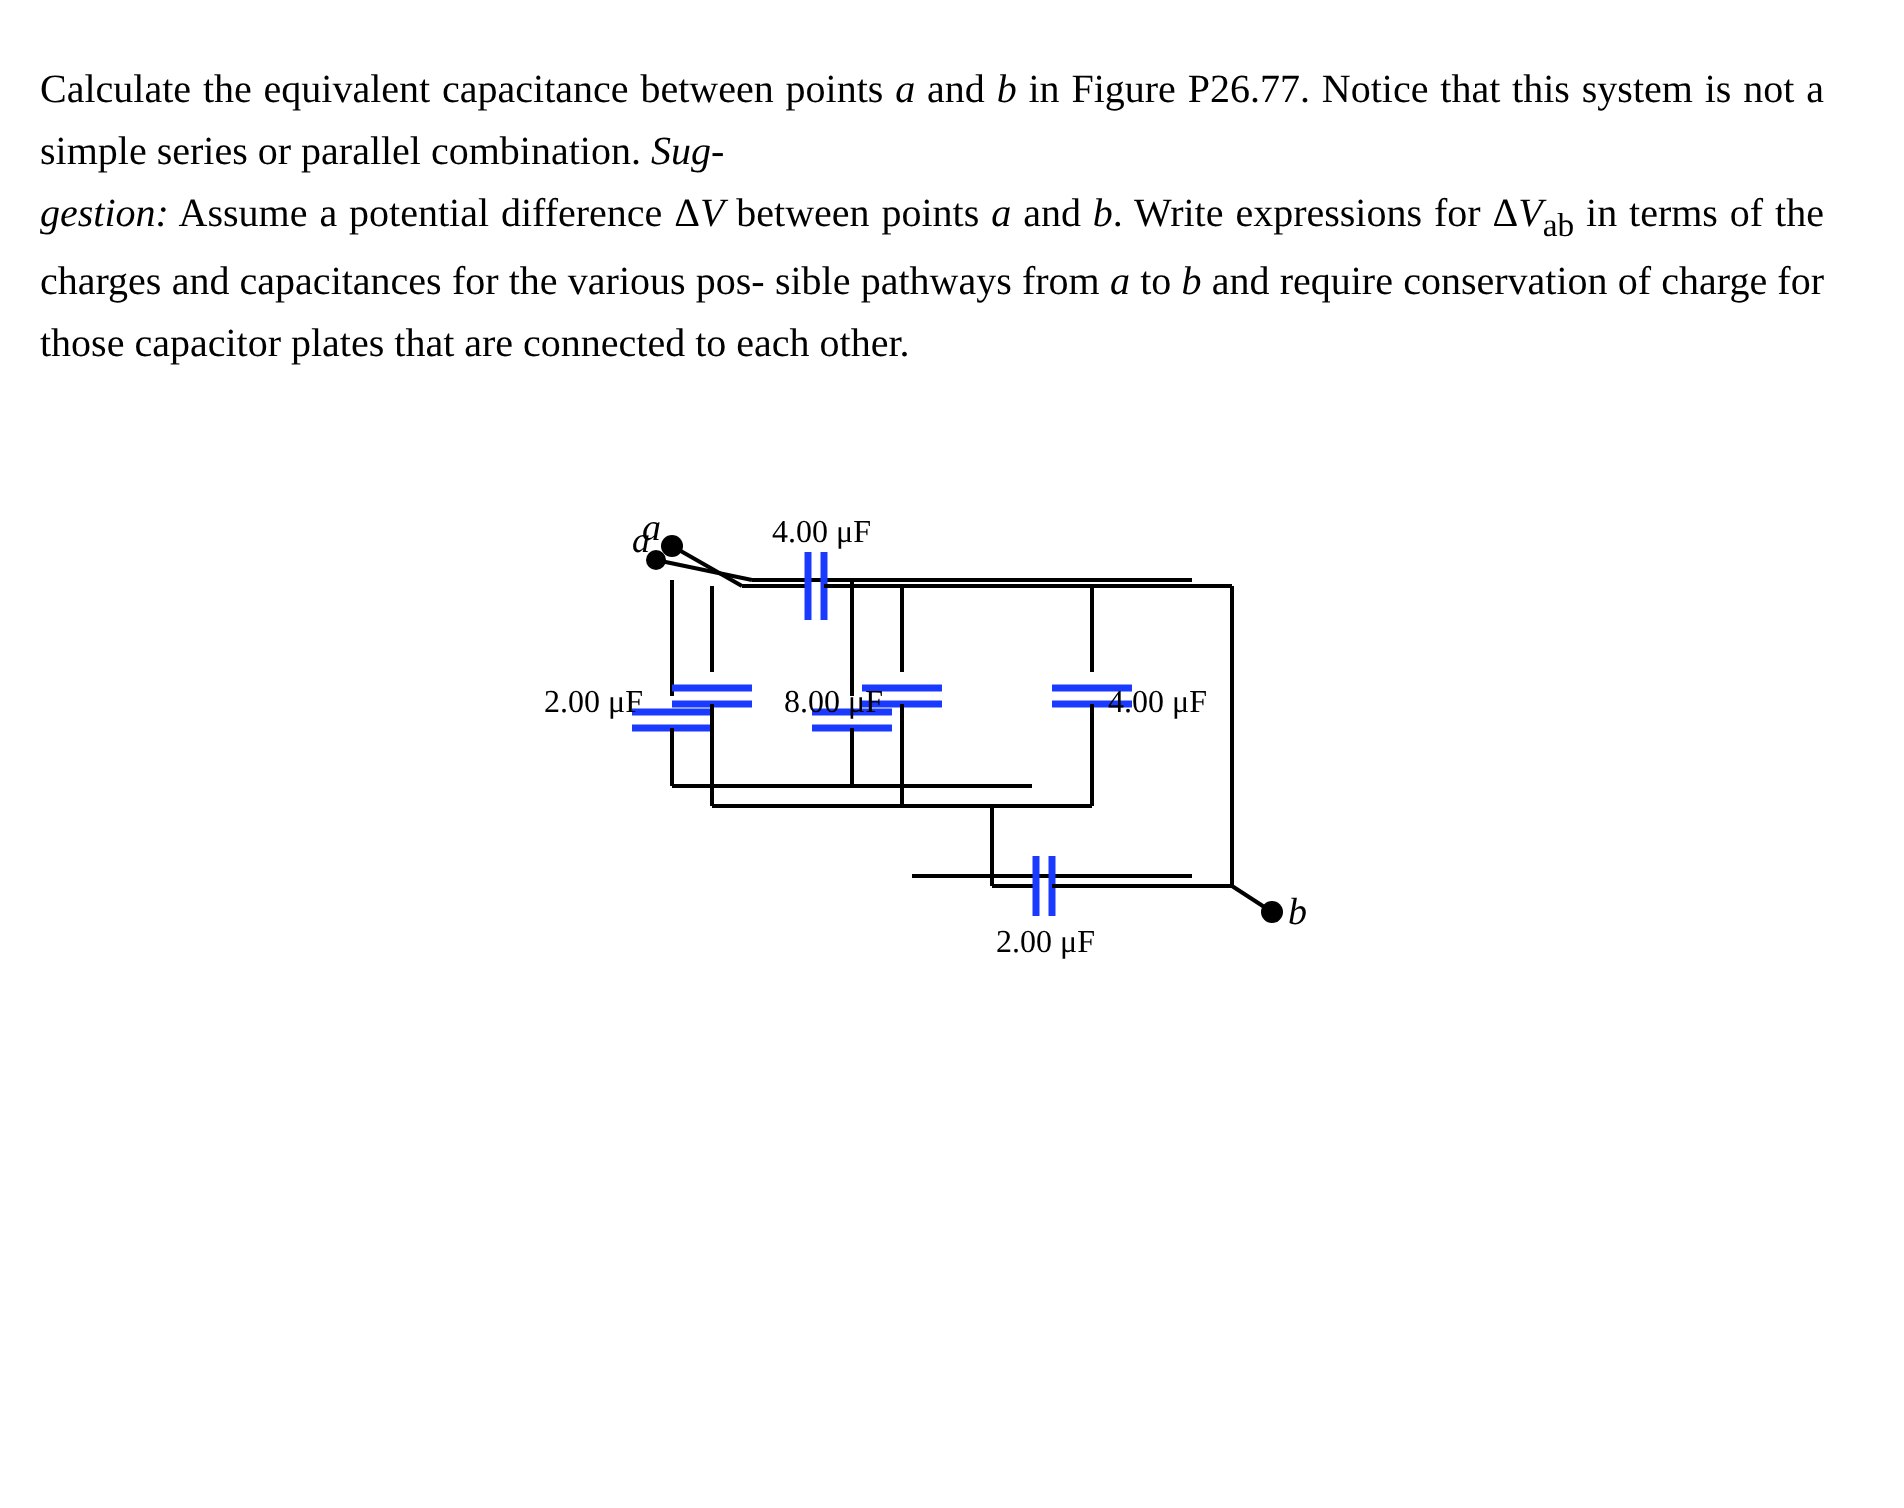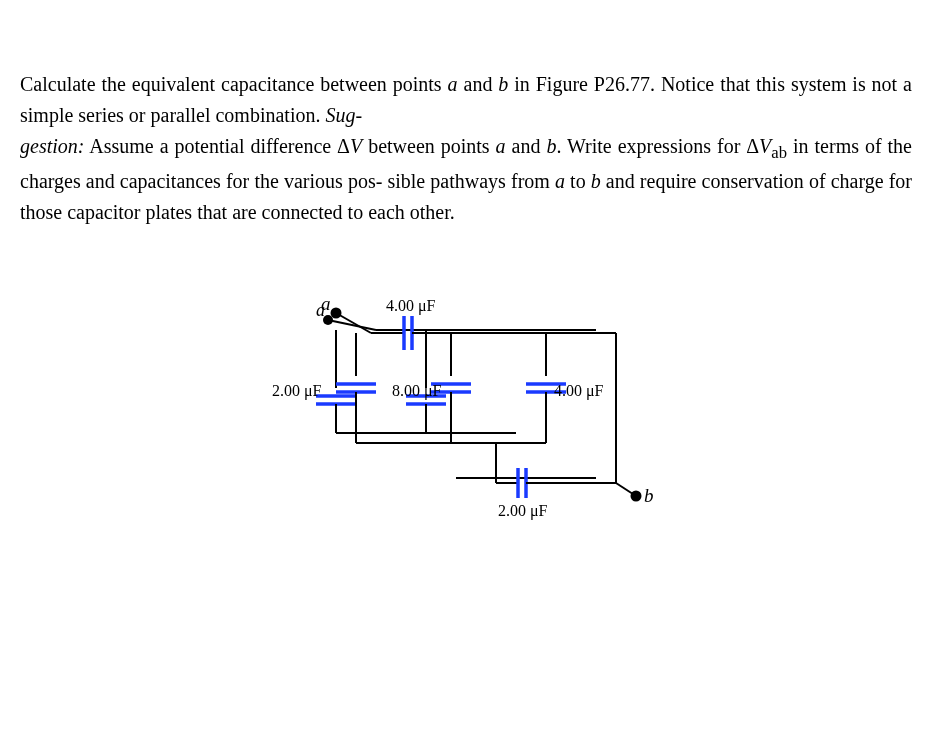--- a/index.html
+++ b/index.html
@@ -10,21 +10,20 @@
       color: #000;
       width: 952px;
       min-height: 754px;
       padding: 30px 40px 30px 20px;
     }
 
     .problem-text {
       line-height: 1.55;
       text-align: justify;
       max-width: 900px;
-      margin-top: 39px;
     }
 
     .problem-text p {
       margin-bottom: 0;
     }
 
     em.suggestion {
       font-style: italic;
     }
 

